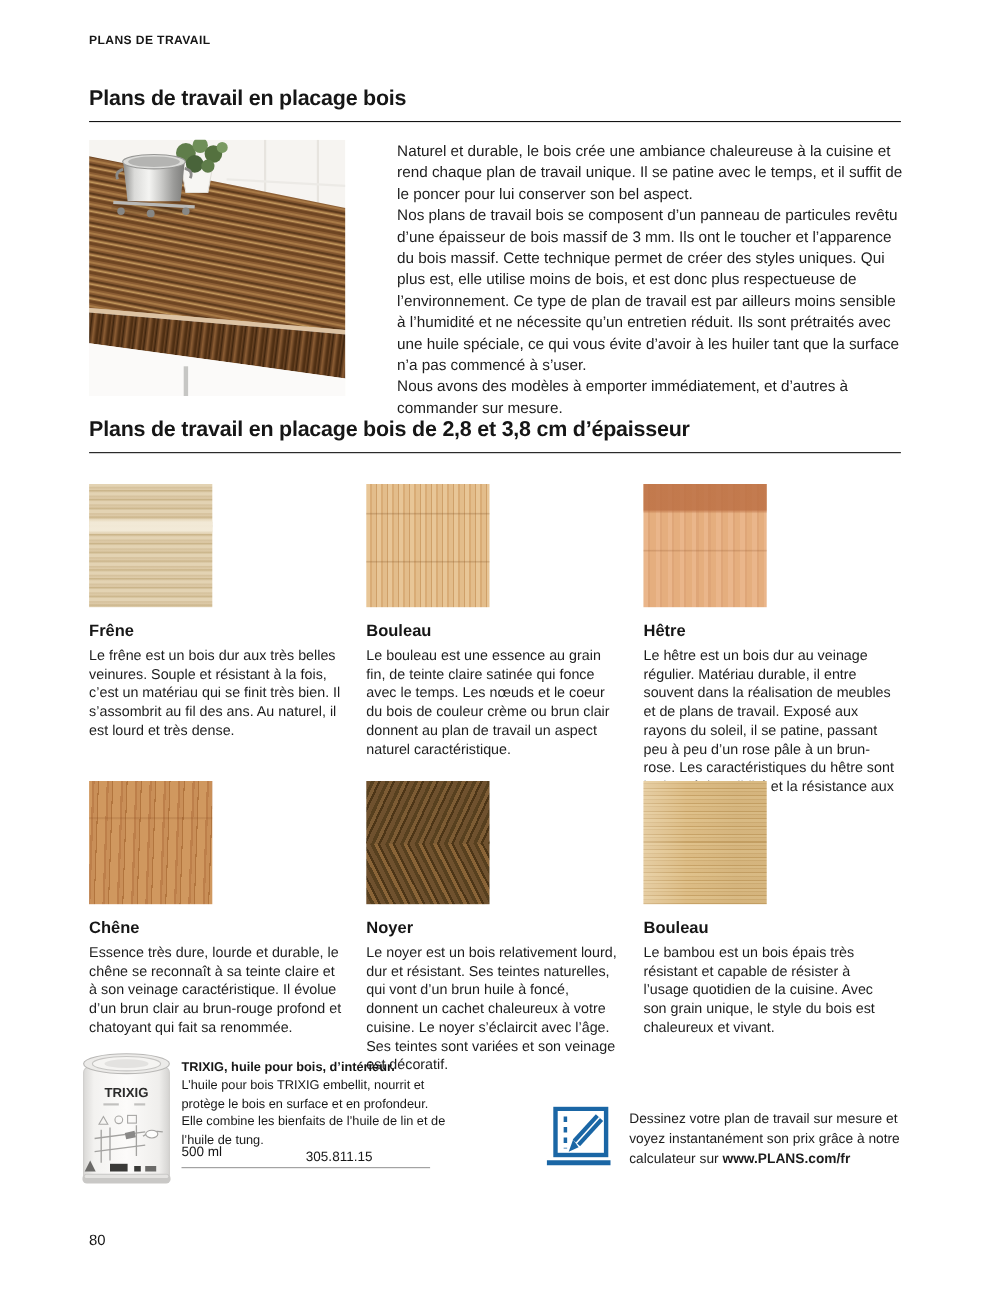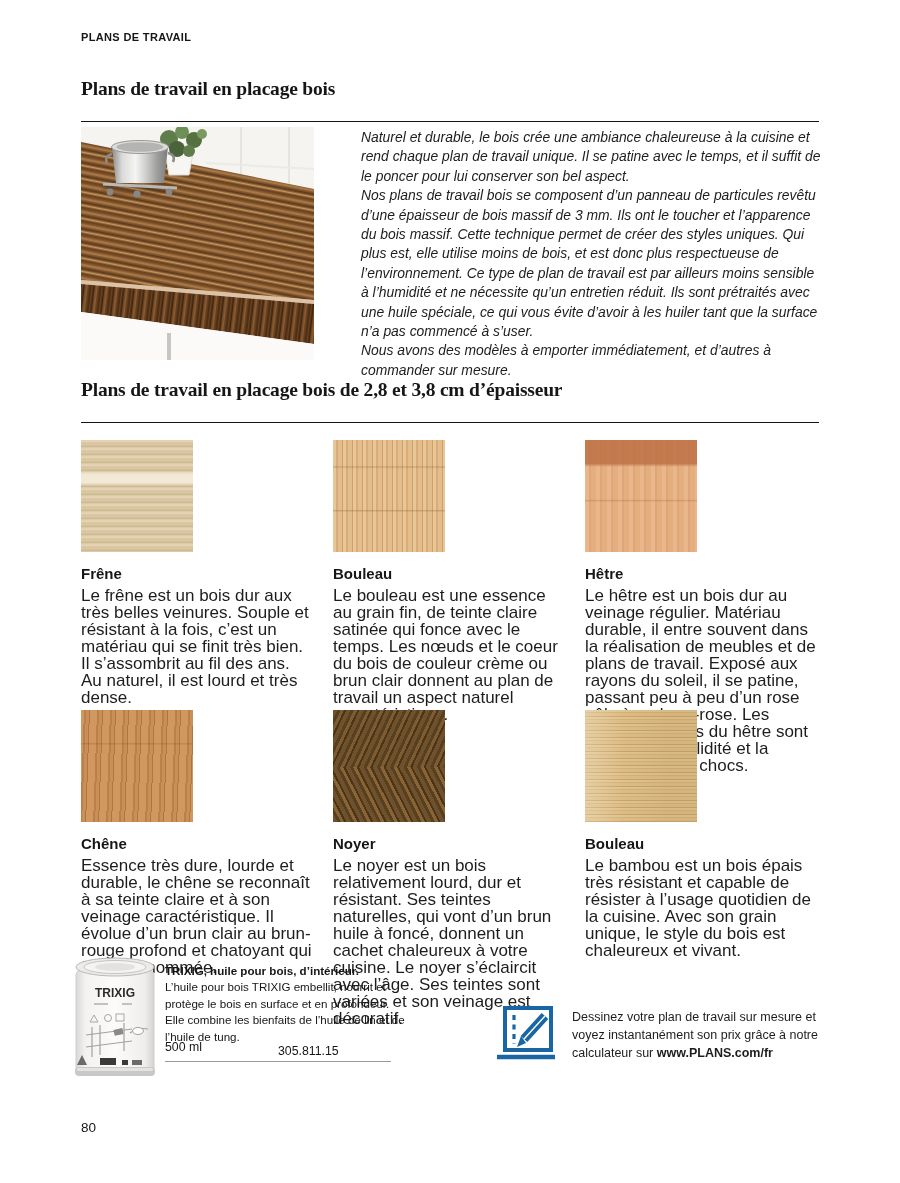--- a/index.html
+++ b/index.html
@@ -6,36 +6,36 @@
   html, body { width:900px; }
   body {
     height:1183px; position:relative; background:#ffffff;
     color:#161616; font-family:"Liberation Sans", sans-serif;
     overflow:hidden;
   }
   .abs { position:absolute; }
 
   .eyebrow { left:81px; top:31px; font-size:11px; font-weight:700; letter-spacing:.35px; }
 
-  .section-head { left:81px; width:738px; border-bottom:1.5px solid #141414; padding-bottom:21px;font-family:Liberation Serif, serif; }
+  .section-head { left:81px; width:738px; border-bottom:1.5px solid #141414; padding-bottom:9px; }
   .section-head h2 { font-size:19.5px; font-weight:700; letter-spacing:-.2px; }
   #head-1 { top:78px; }
   #head-2 { top:379px; }
 
   .hero { left:81px; top:127px; width:233px; height:233px; }
 
-  .intro { left:361px; top:128px; width:461px; font-size:13.9px; line-height:19.4px; color:#1d1d1d;font-style:italic; }
+  .intro { left:361px; top:128px; width:461px; font-size:13.9px; line-height:19.4px; color:#1d1d1d; }
   .intro p { margin:0; }
 
   .wood-row { left:81px; width:738px; display:grid; grid-template-columns:repeat(3,233px); column-gap:19px; }
   #wood-row-1 { top:440px; }
   #wood-row-2 { top:710px; }
   .swatch { width:112px; height:112px; }
   .wood-name { margin-top:13px; font-size:15px; font-weight:700; }
-  .wood-desc { margin-top:5px; font-size:17px; line-height:17px; color:#1d1d1d; width:231px; }
+  .wood-desc { margin-top:5px; font-size:13px; line-height:17px; color:#1d1d1d; width:231px; }
 
   
   .sw-frene {
     background:
       linear-gradient(180deg, rgba(243,235,217,0) 28%, rgba(243,235,217,.95) 31%, rgba(243,235,217,.95) 38%, rgba(243,235,217,0) 41%),
       repeating-linear-gradient(180deg, #e3d3b3 0px, #e3d3b3 2px, #d5c19c 3px, #decba8 5px, #c9b388 6px, #e3d3b3 8px);
   }
   .sw-bouleau {
     background:
       linear-gradient(180deg, rgba(130,85,40,0) 23%, rgba(130,85,40,.28) 24%, rgba(130,85,40,0) 25.5%, rgba(130,85,40,0) 62%, rgba(130,85,40,.28) 63%, rgba(130,85,40,0) 64.5%),

